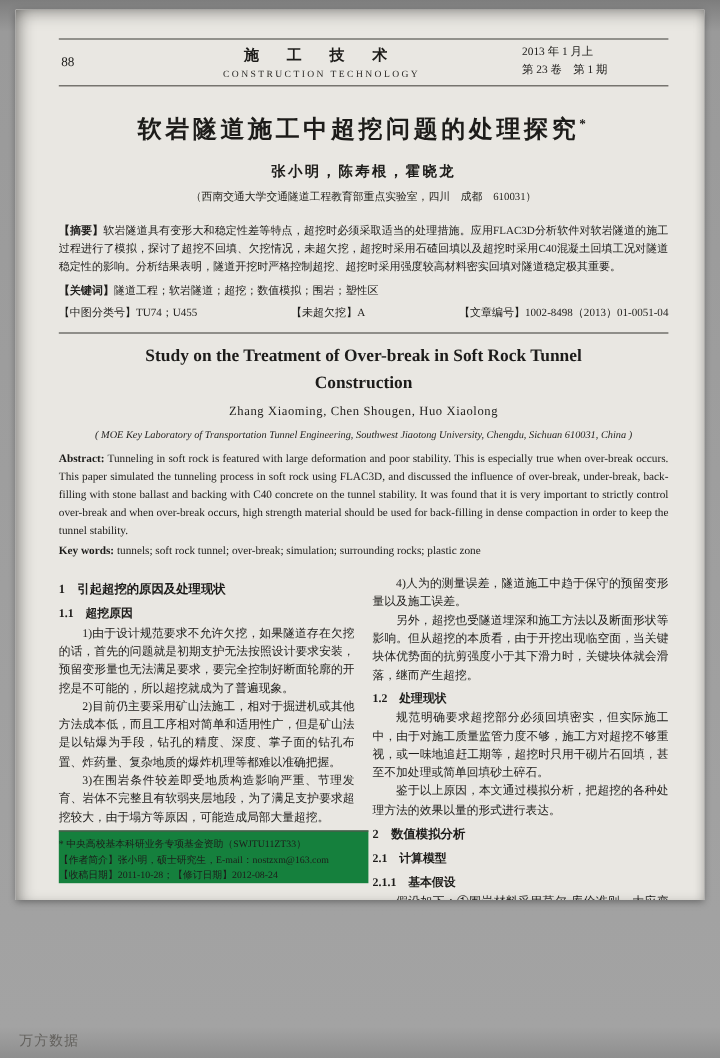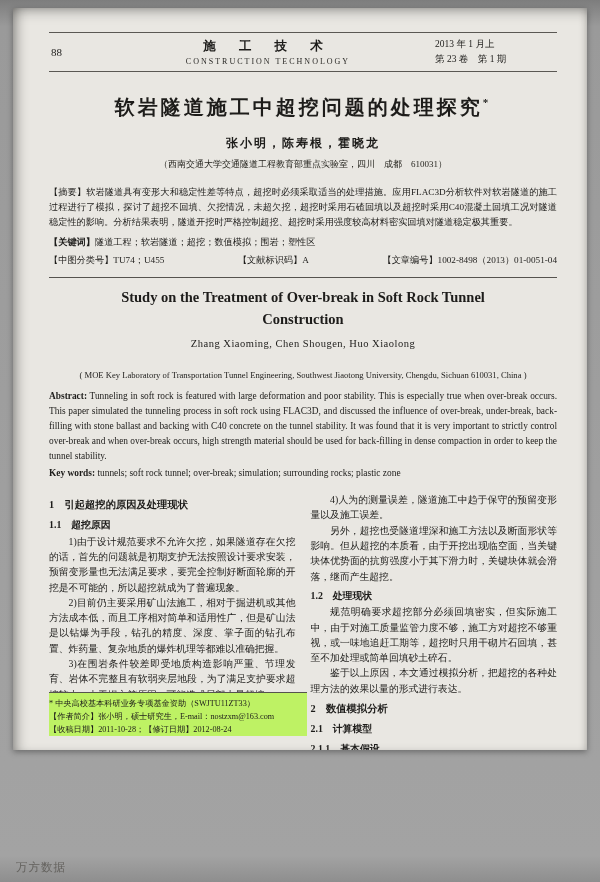--- a/index.html
+++ b/index.html
@@ -25,41 +25,41 @@
   .hdr .mid .cn{font-size:12.5px;letter-spacing:10px;font-weight:bold;}
   .hdr .mid .en{font-size:8px;letter-spacing:2px;margin-top:2px;color:#2a2926;}
   .hdr .rt{width:120px;text-align:left;font-size:9.5px;line-height:1.6;}
   
   .title{margin-top:22px;text-align:center;font-size:20px;font-weight:bold;letter-spacing:3px;}
   .title sup{font-size:11px;}
   .authors{margin-top:14px;text-align:center;font-size:12px;letter-spacing:2px;font-weight:bold;}
   .affil{margin-top:6px;text-align:center;font-size:9px;color:#26251f;}
   
   .absblk{margin-top:14px;font-size:9.2px;line-height:1.62;text-align:justify;}
-  .absblk b{font-weight:normal;}
+  .absblk b{font-weight:bold;}
   .kwline{margin-top:6px;font-size:9.2px;line-height:1.5;text-align:justify;}
   .clsline{margin-top:4px;font-size:9.2px;display:flex;justify-content:space-between;}
   .rule{border:none;border-top:1px solid #55534e;margin:10px 0 8px 0;}
   
   .entitle{margin:4px 70px 0 70px;text-align:center;font-size:14.5px;font-weight:bold;line-height:1.55;font-family:"Liberation Serif",serif;}
   .enauthors{margin-top:7px;text-align:center;font-size:10.5px;letter-spacing:.5px;}
-  .enaffil{margin-top:21px;text-align:center;font-size:8.6px;}
+  .enaffil{margin-top:8px;text-align:center;font-size:8.6px;font-style:italic;}
   .enabs{margin-top:9px;font-size:9.4px;line-height:1.6;text-align:justify;}
   .enabs b{font-weight:bold;}
   .enkw{margin-top:2px;font-size:9.4px;line-height:1.5;text-align:justify;}
   
   .cols{display:flex;gap:15px;margin-top:12px;}
   .col{flex:1;font-size:9.8px;line-height:1.56;text-align:justify;}
   .col h3{font-size:10.3px;font-weight:bold;margin:5px 0 2px 0;}
   .col h4{font-size:9.9px;font-weight:bold;margin:4px 0 1px 0;}
   .col p{margin:0;text-indent:2em;}
   
   .footnote{
     position:absolute;left:36px;bottom:14px;width:258px;
-    background:#bef264;font-size:8.2px;line-height:1.6;padding-top:4px;
+    background:#15803d;font-size:8.2px;line-height:1.6;padding-top:4px;
     border-top:1px solid #55534e;
   }
   .footnote div{white-space:nowrap;overflow:hidden;}
   
   .watermark{
     position:absolute;left:16px;top:860px;font-size:11.5px;color:#63615d;
     font-family:"Liberation Sans",sans-serif;letter-spacing:1px;
   }
 </style>
 </head>
@@ -84,21 +84,21 @@
   <div class="affil">（西南交通大学交通隧道工程教育部重点实验室，四川　成都　610031）</div>
 
   <div class="absblk">
     <b>【摘要】</b><span>软岩隧道具有变形大和稳定性差等特点，超挖时必须采取适当的处理措施。应用FLAC3D分析软件对软岩隧道的施工过程进行了模拟，探讨了超挖不回填、欠挖情况，未超欠挖，超挖时采用石碴回填以及超挖时采用C40混凝土回填工况对隧道稳定性的影响。分析结果表明，隧道开挖时严格控制超挖、超挖时采用强度较高材料密实回填对隧道稳定极其重要。</span>
   </div>
   <div class="kwline">
     <b>【关键词】</b><span>隧道工程；软岩隧道；超挖；数值模拟；围岩；塑性区</span>
   </div>
   <div class="clsline">
     <span>【中图分类号】TU74；U455</span>
-    <span>【文献标识码】A</span>
+    <span>【未超欠挖】A</span>
     <span>【文章编号】1002-8498（2013）01-0051-04</span>
   </div>
 
   <hr class="rule">
 
   <div class="entitle">Study on the Treatment of Over-break in Soft Rock Tunnel Construction</div>
   <div class="enauthors">Zhang Xiaoming, Chen Shougen, Huo Xiaolong</div>
   <div class="enaffil">( MOE Key Laboratory of Transportation Tunnel Engineering, Southwest Jiaotong University, Chengdu, Sichuan  610031, China )</div>
   <div class="enabs">
     <b>Abstract:</b> <span>Tunneling in soft rock is featured with large deformation and poor stability. This is especially true when over-break occurs. This paper simulated the tunneling process in soft rock using FLAC3D, and discussed the influence of over-break, under-break, back-filling with stone ballast and backing with C40 concrete on the tunnel stability. It was found that it is very important to strictly control over-break and when over-break occurs, high strength material should be used for back-filling in dense compaction in order to keep the tunnel stability.</span>

